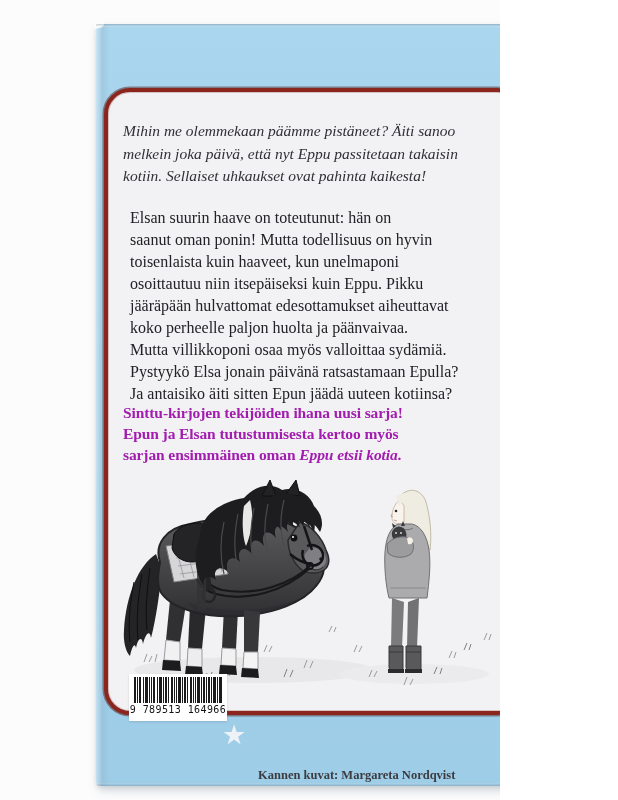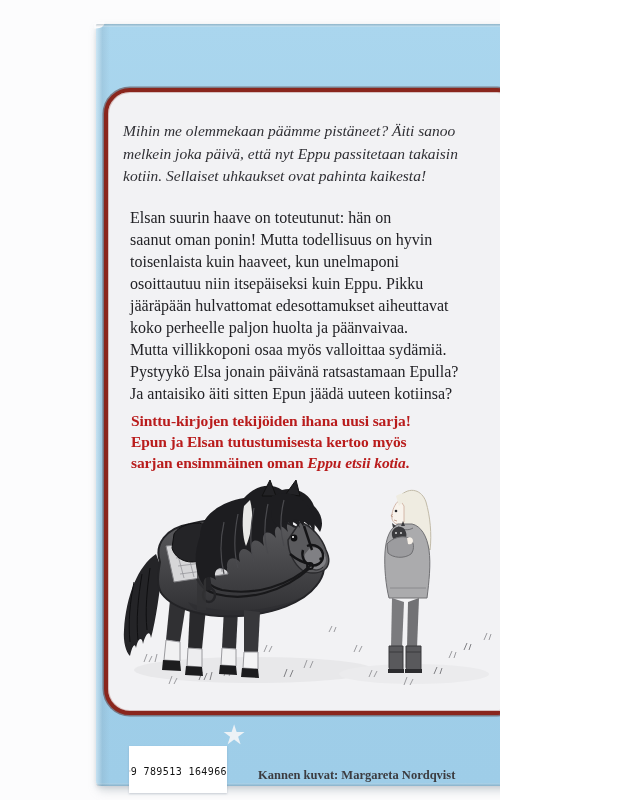--- a/index.html
+++ b/index.html
@@ -27,27 +27,27 @@
         background:linear-gradient(180deg,rgba(255,255,255,.15),rgba(90,115,130,.3));
         border-radius:0 0 0 5px;}
   
   .panel{position:absolute;left:8px;top:64px;width:419px;height:627px;box-sizing:border-box;
         background:#f2f2f4;border:4px solid #8a261d;border-radius:26px;overflow:hidden;
         box-shadow:0 0 0 1.5px rgba(70,15,10,.45), inset 0 0 0 1px rgba(135,45,35,.25);}
   .quote{position:absolute;left:15px;top:28px;width:392px;margin:0;white-space:pre;
         font:italic 15.5px/22.5px "Liberation Serif",serif;color:#2f2f34;}
   .bodytext{position:absolute;left:15px;top:108px;width:392px;margin:7px;white-space:pre;
         font:16px/22px "Liberation Serif",serif;color:#222226;}
-  .promo{position:absolute;left:15px;top:310px;width:392px;margin:8px;white-space:pre;
-        font:bold 15.5px/21px "Liberation Serif",serif;color:#b91c1c;letter-spacing:-.1px;}
+  .promo{position:absolute;left:15px;top:310px;width:392px;margin:0;white-space:pre;
+        font:bold 15.5px/21px "Liberation Serif",serif;color:#a21caf;letter-spacing:-.1px;}
   .promo em{font-style:italic;}
   .illo{position:absolute;left:-4px;top:370px;width:420px;height:245px;}
   
-  .barcode-box{position:absolute;left:33px;top:722px;width:98px;height:47px;background:#ffffff;
-        box-sizing:border-box;padding-top:3px;display:flex;flex-direction:row;align-items:center;
+  .barcode-box{position:absolute;left:33px;top:650px;width:98px;height:47px;background:#ffffff;
+        box-sizing:border-box;padding-top:3px;display:flex;flex-direction:column;align-items:center;
         box-shadow:0 1px 2px rgba(100,120,135,.3);text-align:right;}
   .barcode-digits{font:10px "DejaVu Sans Mono",monospace;letter-spacing:.4px;color:#111;margin-top:1px;white-space:pre;}
   .star{position:absolute;left:126px;top:697px;font-size:27px;line-height:27px;color:#edf2f6;
         font-family:"DejaVu Sans",sans-serif;}
   .credits{position:absolute;left:162px;top:699px;width:260px;
         font:bold 12.5px/21px "Liberation Serif",serif;color:#3c3c40;white-space:pre;}
 </style>
 </head>
 <body>
 

